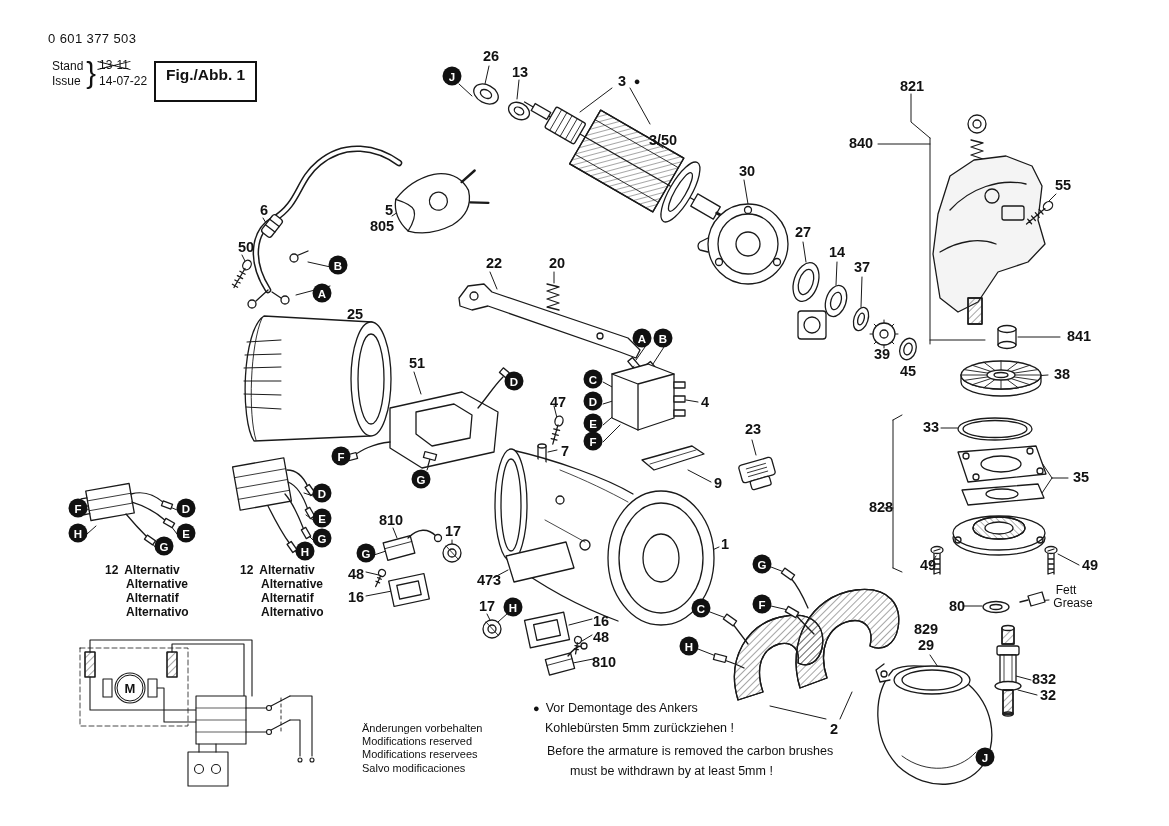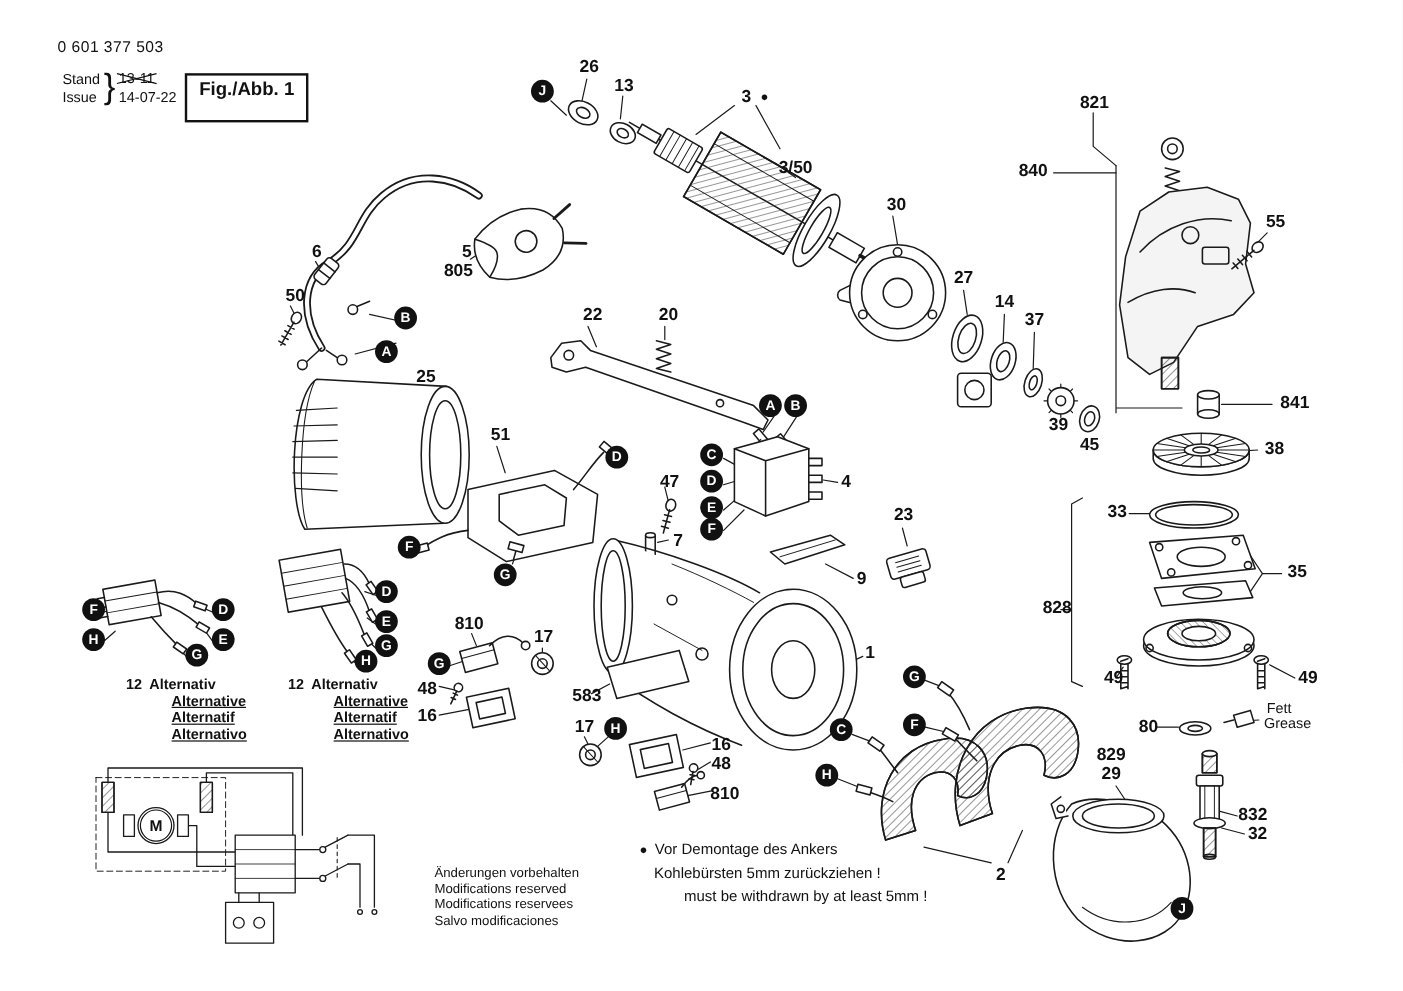--- a/index.html
+++ b/index.html
@@ -10,21 +10,21 @@
   
   .plabel { position:absolute; transform:translateX(-50%); font-weight:bold; font-size:14.5px; line-height:1; white-space:nowrap; z-index:4; }
   .plabel.txt { font-weight:normal; font-size:12px; }
   .plabel.dot { font-size:11px; }
   .badge { position:absolute; width:19px; height:19px; border-radius:50%; background:#111; color:#fff;
            font-size:11.5px; font-weight:bold; display:flex; align-items:center; justify-content:center;
            transform:translate(-50%,-50%); z-index:4; }
   .badge.light { background:#fff; color:#111; border:1.6px solid #111; width:27px; height:27px; font-size:13px; }
   .altblock { position:absolute; font-size:12px; font-weight:bold; line-height:1.18; z-index:4; }
   .altnum { margin-right:6px; }
-  .altline { margin-left:38px;text-decoration:underline; }
+  .altline { margin-left:21px; }
 
   
   .hdr-partnum { position:absolute; left:48px; top:31px; font-size:13px; letter-spacing:.4px; z-index:4; }
   .hdr-issue { position:absolute; left:52px; top:57px; display:flex; align-items:center; font-size:12px; z-index:4; }
   .issue-words div { line-height:1.25; }
   .issue-brace { font-size:29px; font-weight:300; margin:0 3px 0 3px; }
   .issue-dates { display:flex; flex-direction:column; line-height:1.3; }
   .strike { position:relative; width:max-content; }
   .strike::before, .strike::after { content:""; position:absolute; left:-2px; right:-2px; top:46%; height:1.3px; background:#111; }
   .strike::before { transform:rotate(14deg); }
@@ -573,21 +573,21 @@
       <div class="plabel txt" style="left: 1073px; top: 597px;">Grease</div>
       <div class="plabel" style="left: 926px; top: 622px;">829</div>
       <div class="plabel" style="left: 926px; top: 638px;">29</div>
       <div class="plabel" style="left: 1044px; top: 672px;">832</div>
       <div class="plabel" style="left: 1048px; top: 688px;">32</div>
       <div class="plabel" style="left: 834px; top: 722px;">2</div>
       <div class="plabel" style="left: 391px; top: 513px;">810</div>
       <div class="plabel" style="left: 453px; top: 524px;">17</div>
       <div class="plabel" style="left: 356px; top: 567px;">48</div>
       <div class="plabel" style="left: 356px; top: 590px;">16</div>
-      <div class="plabel" style="left: 489px; top: 573px;">583</div>
+      <div class="plabel" style="left: 489px; top: 573px;">473</div>
       <div class="plabel" style="left: 487px; top: 599px;">17</div>
       <div class="plabel" style="left: 601px; top: 614px;">16</div>
       <div class="plabel" style="left: 601px; top: 630px;">48</div>
       <div class="plabel" style="left: 604px; top: 655px;">810</div>
       <div class="badge" style="left: 452px; top: 76px;">J</div>
       <div class="badge" style="left: 338px; top: 265px;">B</div>
       <div class="badge" style="left: 322px; top: 293px;">A</div>
       <div class="badge" style="left: 642px; top: 338px;">A</div>
       <div class="badge" style="left: 663px; top: 338px;">B</div>
       <div class="badge" style="left: 514px; top: 381px;">D</div>
@@ -626,20 +626,21 @@
         <div class="altline">Alternatif</div>
         <div class="altline">Alternativo</div>
       </div>
     </div>
 
   <div class="note">
     <div>
       <span class="note-bullet">●</span><span>Vor Demontage des Ankers</span>
     </div>
     <div class="note-line2">Kohlebürsten 5mm zurückziehen !</div>
+    <div class="note-line3">Before the armature is removed the carbon brushes</div>
     <div class="note-line4">must be withdrawn by at least 5mm !</div>
   </div>
 
   <div class="modlines">
     <div>Änderungen vorbehalten</div>
     <div>Modifications reserved</div>
     <div>Modifications reservees</div>
     <div>Salvo modificaciones</div>
   </div>
 

